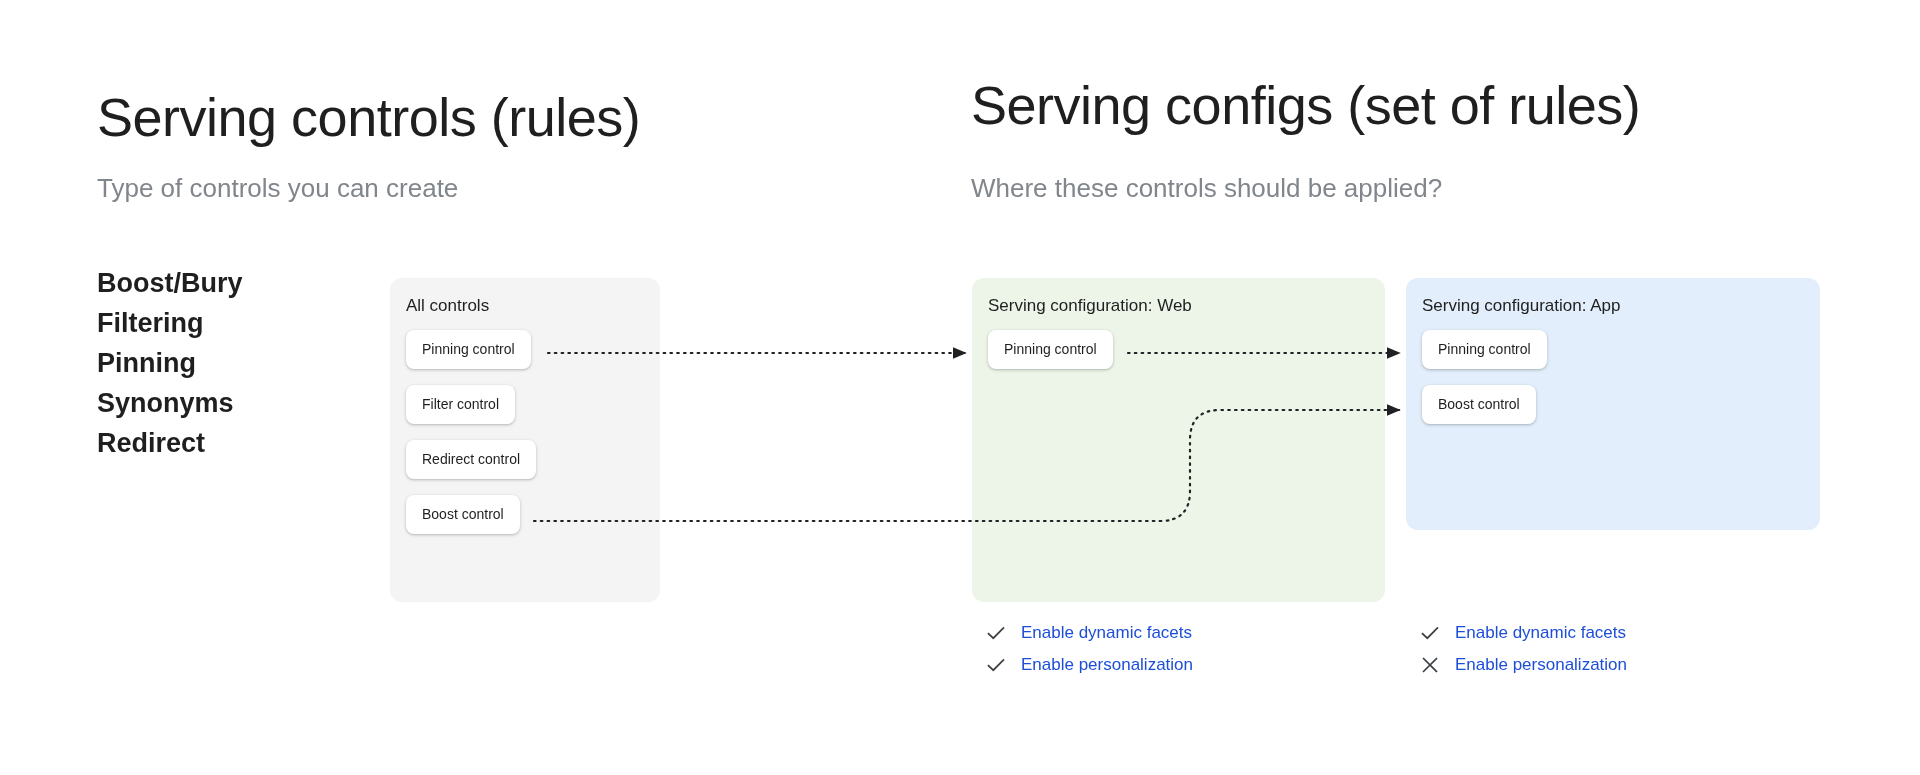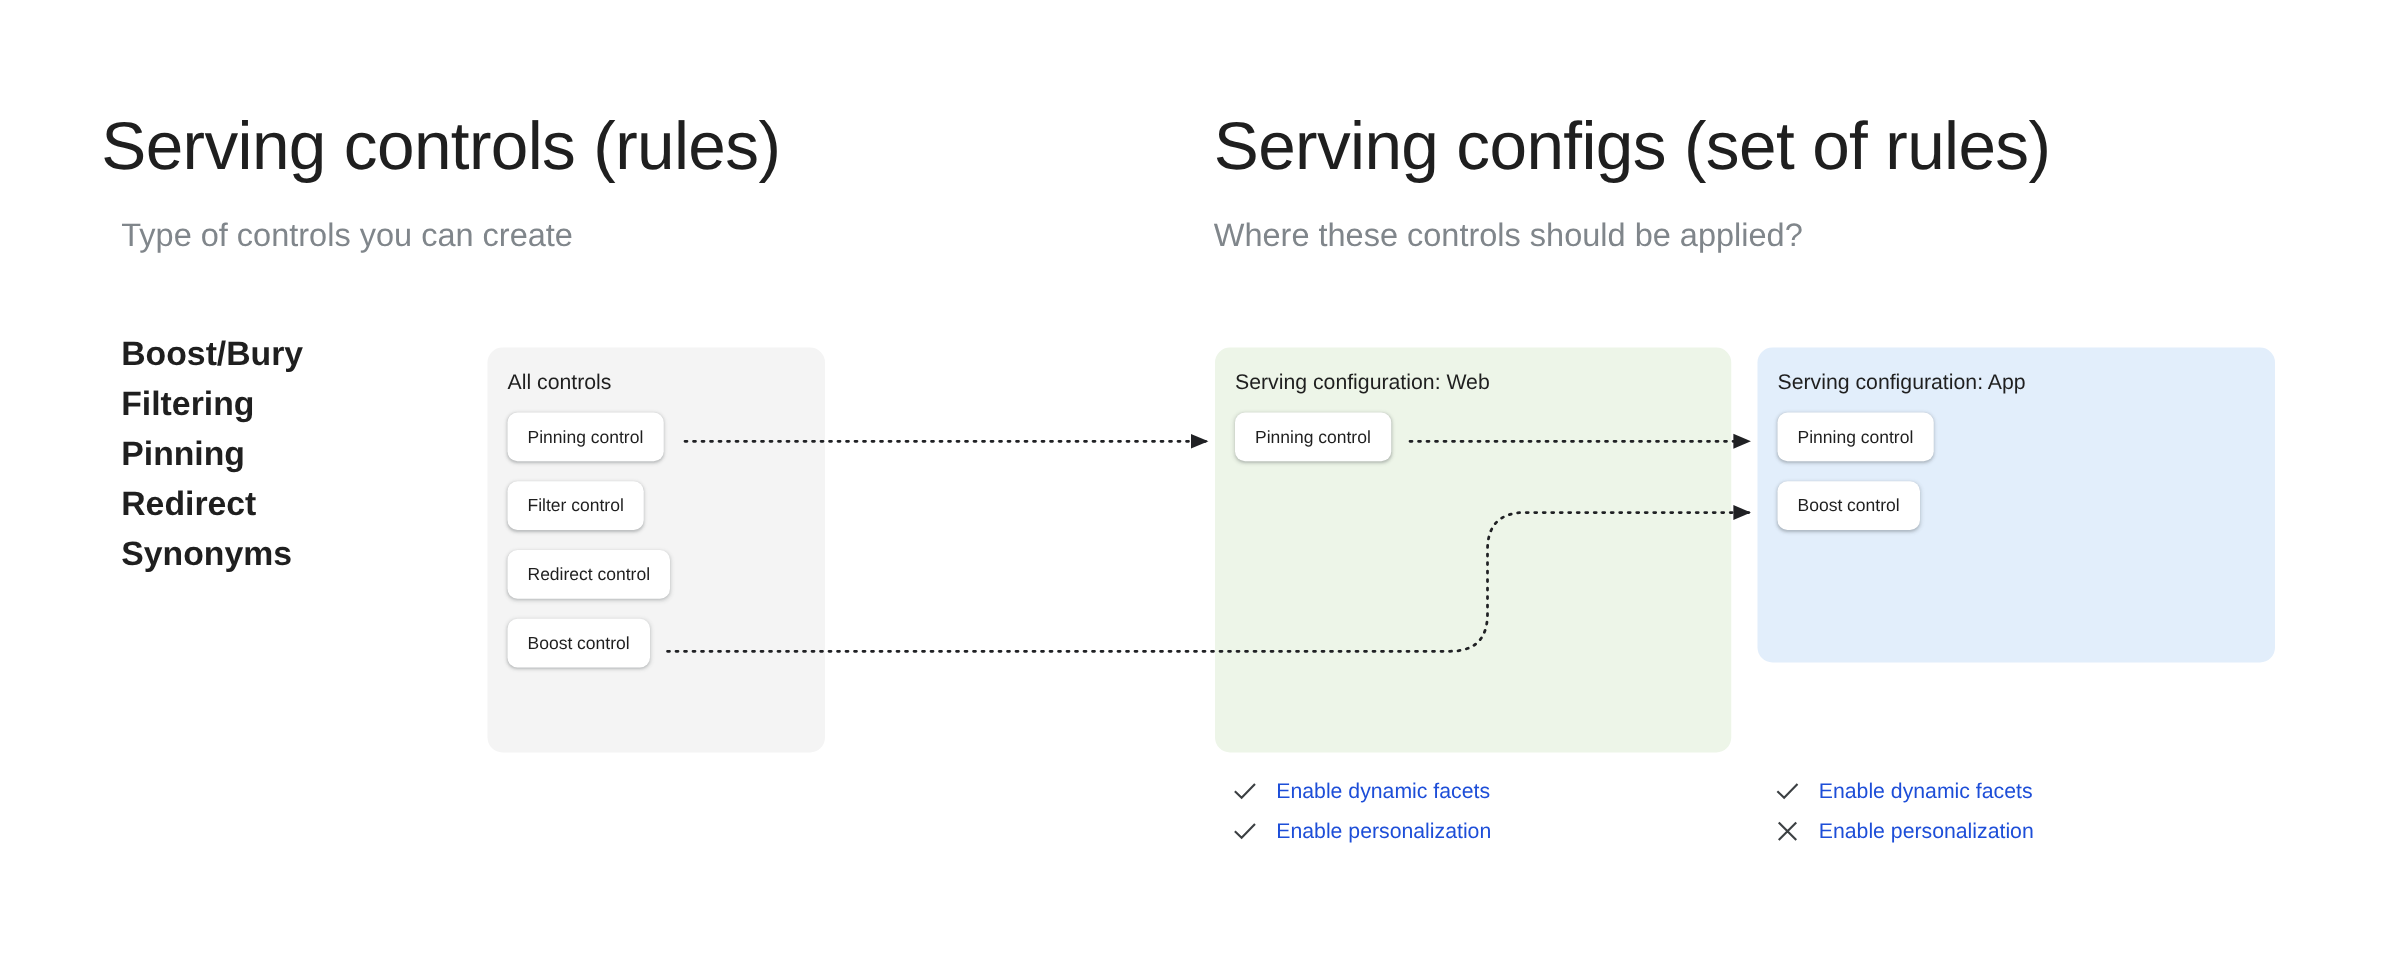--- a/index.html
+++ b/index.html
@@ -34,23 +34,23 @@
   }
   .col-sub {
     position: absolute;
     font-size: 26px;
     font-weight: 400;
     color: #80868b;
     line-height: 1.2;
     white-space: nowrap;
   }
 
-  #title-left   { left: 81px;  top: 88px; }
+  #title-left   { left: 97px;  top: 88px; }
   #sub-left     { left: 97px;  top: 173px; text-align: center; }
-  #title-right  { left: 971px; top: 88px; }
+  #title-right  { left: 971px; top: 76px; }
   #sub-right    { left: 971px; top: 173px; }
 
   
   #control-types {
     position: absolute;
     left: 97px;
     top: 263px;
     width: 270px;
   }
   .control-type {
@@ -159,22 +159,22 @@
   <div class="col-title" id="title-left">Serving controls (rules)</div>
   <div class="col-sub" id="sub-left">Type of controls you can create</div>
 
   <div class="col-title" id="title-right">Serving configs (set of rules)</div>
   <div class="col-sub" id="sub-right">Where these controls should be applied?</div>
 
   <div id="control-types">
     <div class="control-type">Boost/Bury</div>
     <div class="control-type">Filtering</div>
     <div class="control-type">Pinning</div>
+    <div class="control-type">Synonyms</div>
     <div class="control-type">Redirect</div>
-    <div class="control-type">Synonyms</div>
   </div>
 
   <div class="panel" id="panel-all">
     <div class="panel-label">All controls</div>
     <div class="chip-stack">
       <div class="chip-row"><span class="chip">Pinning control</span></div>
       <div class="chip-row"><span class="chip">Filter control</span></div>
       <div class="chip-row"><span class="chip">Redirect control</span></div>
       <div class="chip-row"><span class="chip">Boost control</span></div>
     </div>

